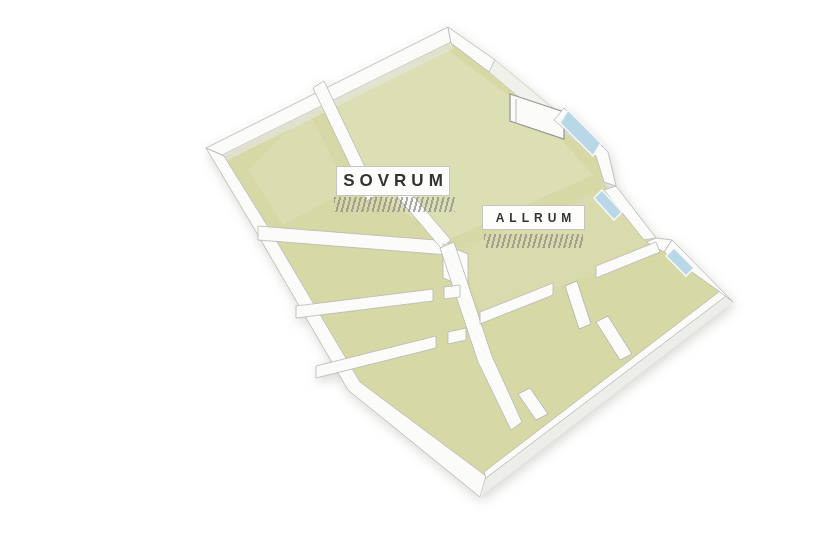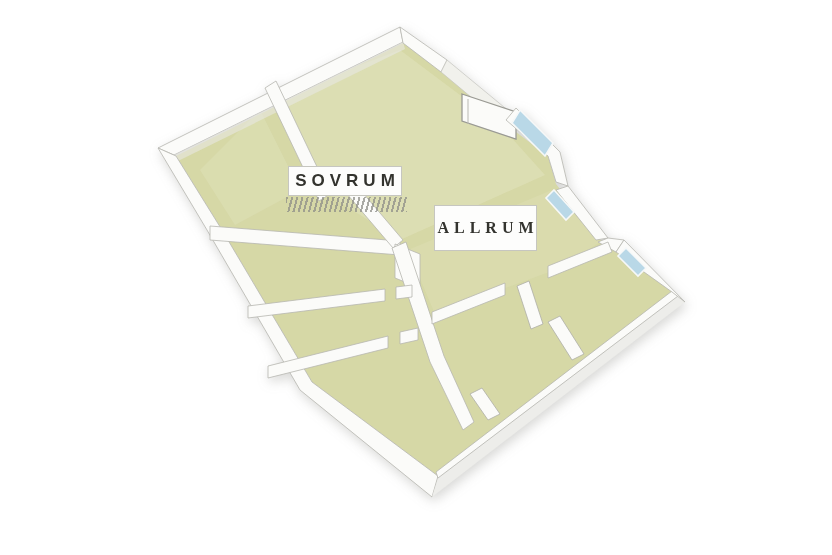--- a/index.html
+++ b/index.html
@@ -2,36 +2,36 @@
 <html style="--background: #ffffff; --floor: #d6d8a6; --floor_light: #e7e8c9; --wall: #fbfbf9; --wall_shade: #e7e7e2; --wall_line: #b6b6b0; --porch: #f1f1ec; --glass: #b9d8e7; --label_bg: #fdfdfc; --label_text: #33332e; --shadow_hatch: #8e8e88;"><head>
 <meta charset="utf-8">
 <style>
   html,body{margin:0;padding:0;}
   body{
     width:832px;height:555px;overflow:hidden;
     background:var(--background,#fff);
     font-family:"Liberation Sans", sans-serif;
     position:relative;
   }
-  .stage{position:absolute;inset:0;}
+  .stage{position:absolute;inset:0;margin-left:48px;}
   svg{display:block;filter:blur(.3px) drop-shadow(2px 4px 6px rgba(110,110,104,.28));}
   .wall{fill:var(--wall,#fbfbf9);stroke:var(--wall_line,#b6b6b0);stroke-width:.8;}
   .wallface{fill:var(--wall_shade,#e7e7e2);stroke:none;}
   .glass{fill:var(--glass,#b9d8e7);stroke:#f6f8f8;stroke-width:1.6;}
   .leaf{fill:var(--wall,#fbfbf9);stroke:#adada7;stroke-width:.8;}
   .room-label{
     position:absolute;display:flex;align-items:center;justify-content:center;
     background:var(--label_bg,#fdfdfc);
     border:1px solid #c6c6c0;
     color:var(--label_text,#33332e);
     font-weight:bold;letter-spacing:5px;text-indent:5px;
     box-sizing:border-box;white-space:nowrap;
   }
   .label-sovrum{left:288px;top:166px;width:114px;height:30px;font-size:17px;}
-  .label-allrum{left:434px;top:205px;width:103px;height:46px;font-size:16px;font-family:Liberation Serif, serif;}
+  .label-allrum{left:434px;top:205px;width:103px;height:25px;font-size:12px;}
   .label-shadow{
     position:absolute;opacity:.75;
     background:repeating-linear-gradient(105deg,
       var(--shadow_hatch,#8e8e88) 0 2px, transparent 2px 5px);
   }
   .shadow-sovrum{left:286px;top:197px;width:121px;height:15px;}
   .shadow-allrum{left:436px;top:234px;width:99px;height:14px;}
 </style>
 </head>
 <body>

